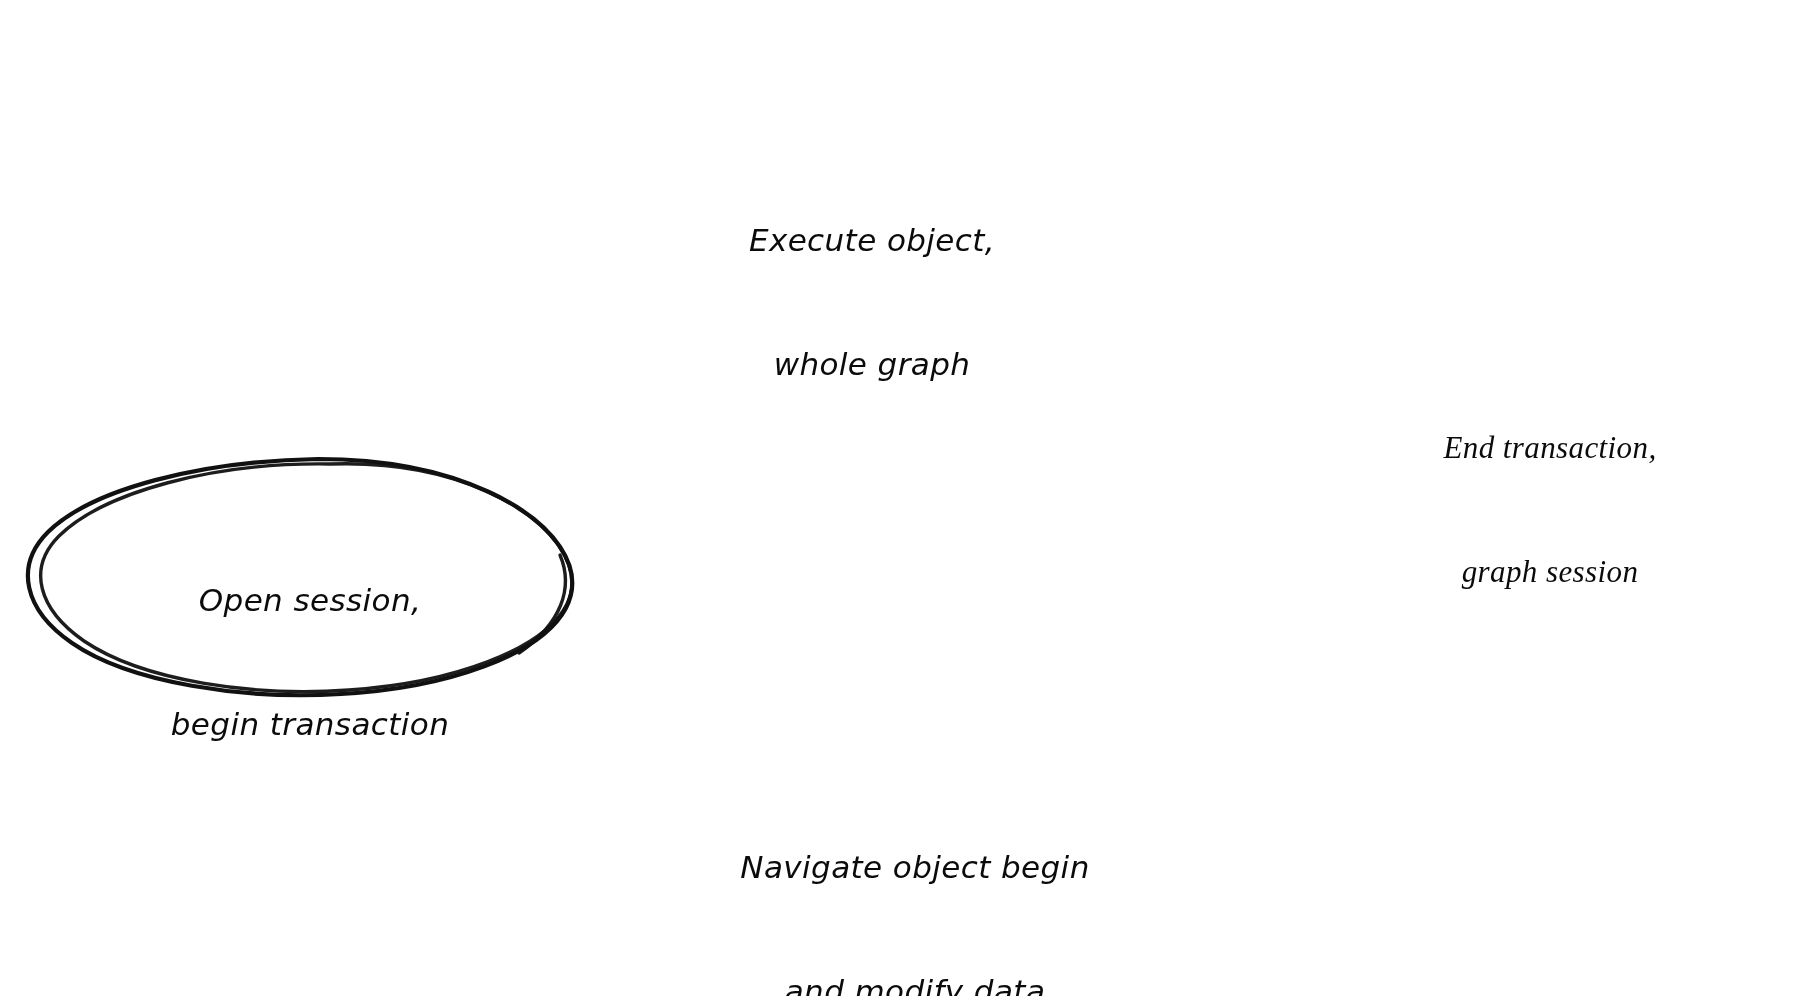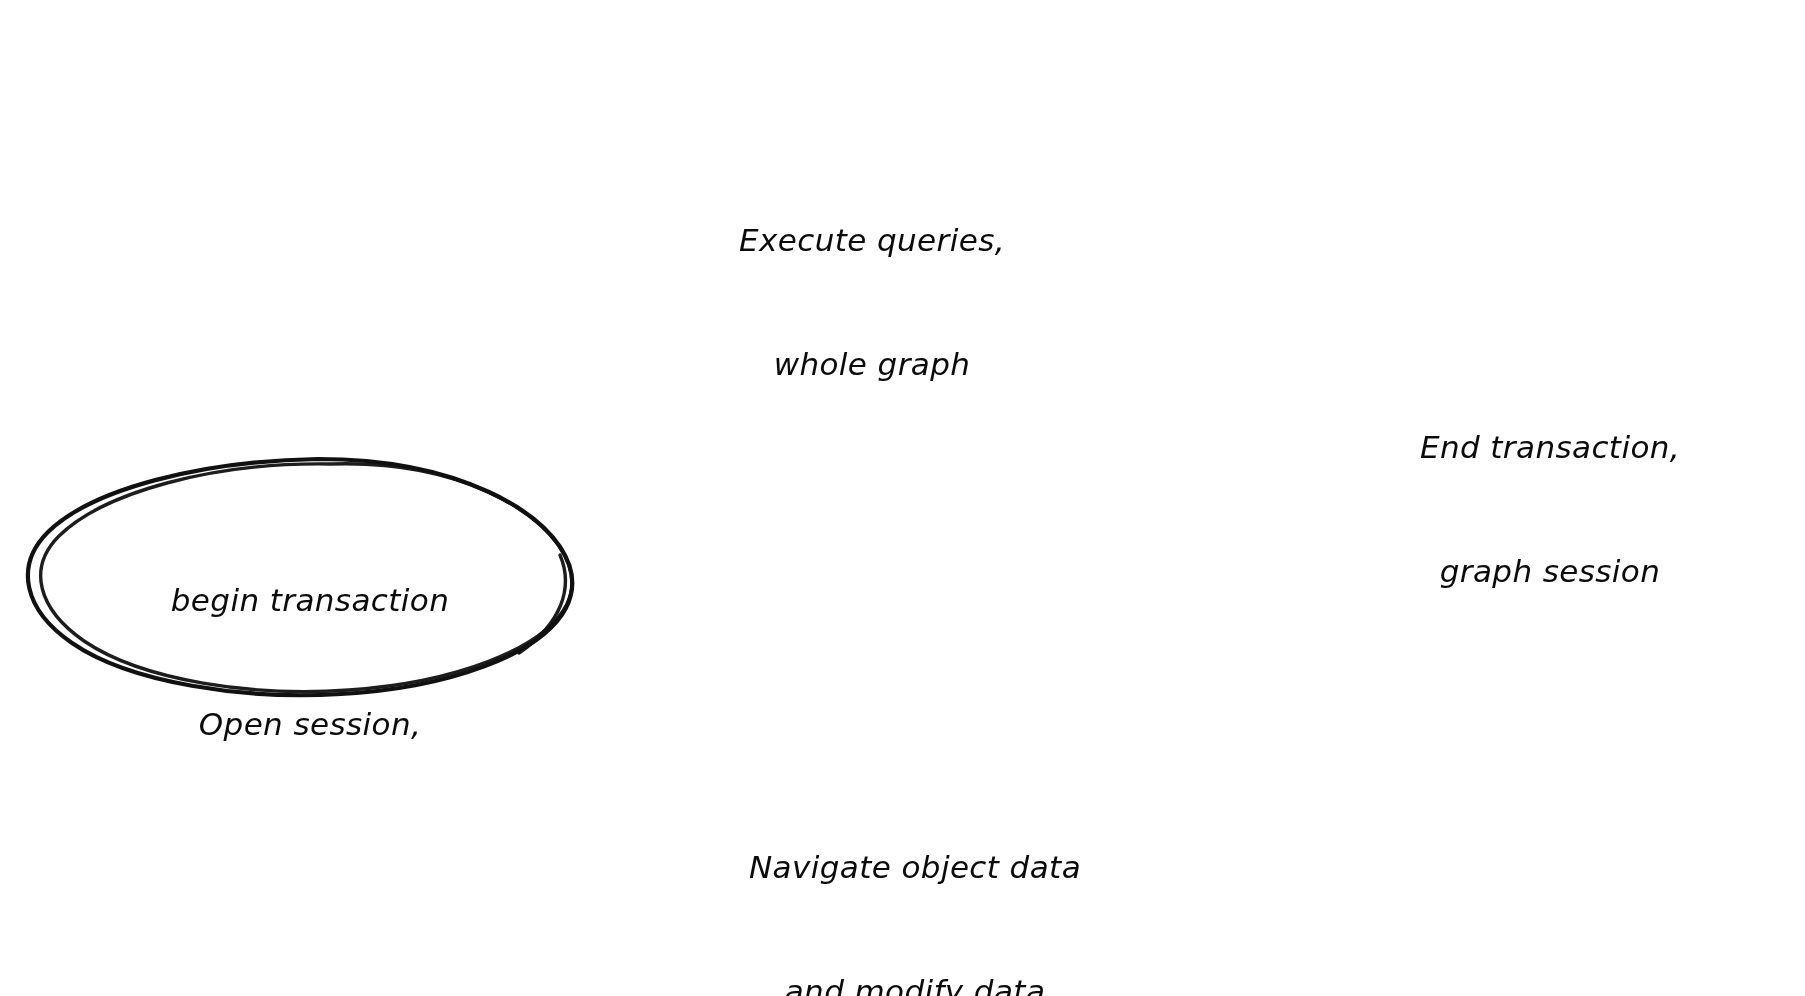--- a/index.html
+++ b/index.html
@@ -88,22 +88,22 @@
            C 214 462, 104 492, 59 536
            C 27 568, 38 609, 84 641
            C 143 681, 254 697, 349 690
            C 452 683, 544 650, 567 604
            C 585 566, 552 521, 486 491
            C 439 470, 386 462, 330 464"></path>
       <path class="sketch-stroke-2" d="M 560 555
            C 574 588, 561 624, 519 653"></path>
     </g>
     </svg><div class="node-label" style="left:60px; top:498px; width:500px;">
+      <span class="ln">Open session,</span>
       <span class="ln">begin transaction</span>
-      <span class="ln">Open session,</span>
     </div>
 
     
     <g>
       <path class="sketch-stroke" d="M 861 39
            C 876 42, 890 54, 903 68
            L 1120 210
            C 1136 224, 1142 239, 1134 253
            C 1127 265, 916 408, 899 418
            C 884 427, 868 427, 854 418
@@ -116,21 +116,21 @@
            L 1127 213
            C 1141 227, 1145 242, 1136 255
            C 1128 266, 912 412, 896 421
            C 882 429, 866 428, 853 420
            C 837 410, 613 253, 603 241
            C 594 229, 598 215, 610 203
            L 829 51
            C 840 39, 849 33, 857 33">
     </path></path></g>
     <div class="node-label" style="left:612px; top:138px; width:520px;">
-      <span class="ln">Execute queries,</span>
+      <span class="ln">Execute object,</span>
       <span class="ln">whole graph</span>
     </div>
 
     
     <g>
       <path class="sketch-stroke" d="M 915 621
            C 929 624, 942 635, 954 648
            L 1180 796
            C 1196 810, 1200 826, 1192 838
            C 1184 850, 966 948, 950 956
@@ -144,21 +144,21 @@
            L 1186 798
            C 1201 812, 1204 828, 1195 840
            C 1186 851, 962 952, 946 959
            C 932 966, 916 965, 903 957
            C 887 948, 650 830, 641 818
            C 633 806, 637 793, 649 782
            L 884 634
            C 894 623, 903 616, 911 616">
     </path></path></g>
     <div class="node-label" style="left:635px; top:765px; width:560px;">
-      <span class="ln">Navigate object data</span>
+      <span class="ln">Navigate object begin</span>
       <span class="ln">and modify data</span>
     </div>
 
     
     <g>
       <path class="sketch-stroke" d="M 1555 290
            C 1440 292, 1338 320, 1294 362
            C 1258 396, 1266 441, 1316 474
            C 1374 512, 1486 529, 1582 522
            C 1686 515, 1775 481, 1796 436
@@ -168,21 +168,21 @@
            C 1452 294, 1346 323, 1302 366
            C 1270 398, 1280 440, 1327 472
            C 1386 511, 1494 526, 1589 519
            C 1690 512, 1778 477, 1797 432
            C 1812 395, 1779 352, 1714 322
            C 1667 301, 1622 294, 1568 296">
       <path class="sketch-stroke-2" d="M 1763 352
            C 1790 375, 1796 402, 1778 429">
       <circle cx="1568" cy="292" r="6" fill="#111111">
     </circle></path></path></path></g>
-    <div class="node-label" style="left:1300px; top:345px; width:500px;">
+    <div class="node-label" style="left:1300px; top:345px; width:500px;font-family:Liberation Serif, serif;">
       <span class="ln">End transaction,</span>
       <span class="ln">graph session</span>
     </div>
 
     
     <g>
       <path class="arrow-shaft" d="M 478 456 L 653 347">
       <path class="arrow-head" d="M 676 332 L 637 335 L 659 369 Z">
     </path></path></g>
 

